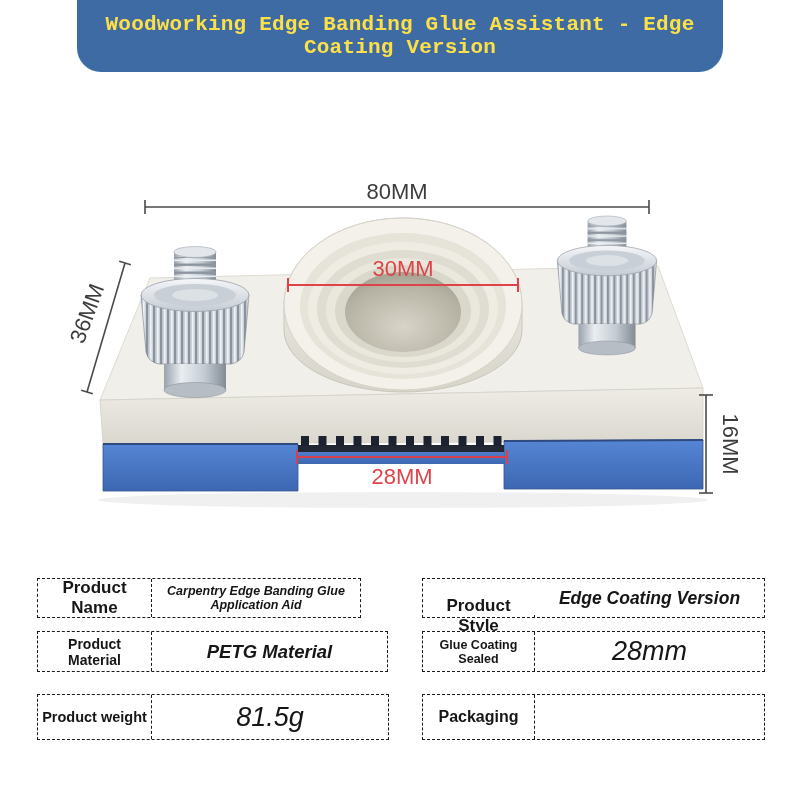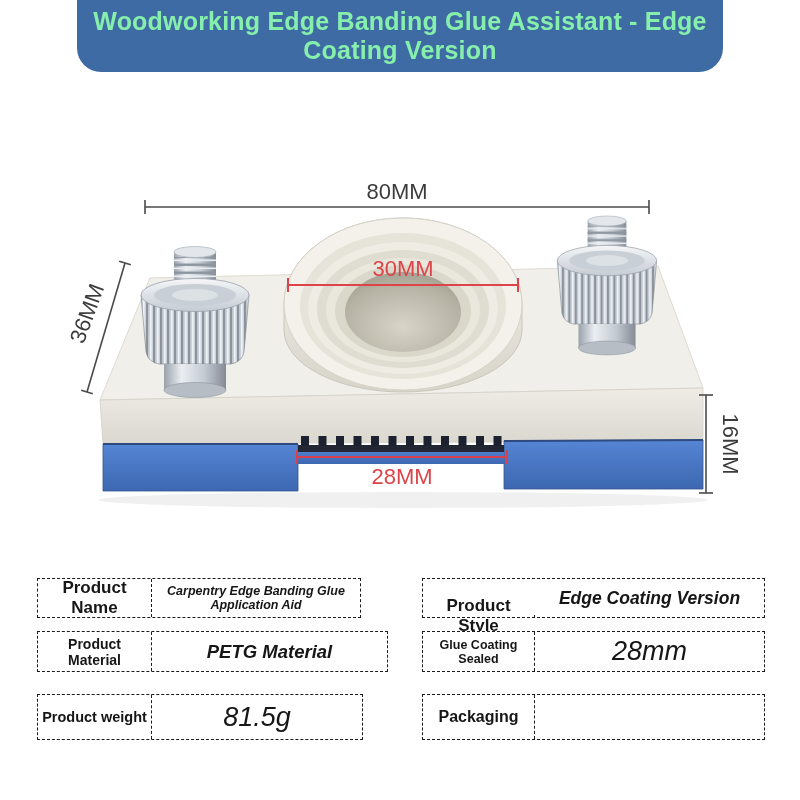--- a/index.html
+++ b/index.html
@@ -7,21 +7,21 @@
     width:800px; height:800px; background:#ffffff; position:relative; overflow:hidden;
     font-family:"Liberation Sans", sans-serif; color:#161616;
   }
   
   #banner {
     position:absolute; left:77px; top:0; width:646px; height:72px;
     background:#3e6ba4; border-radius:0 0 24px 24px;
     display:flex; align-items:center; justify-content:center;
   }
   #banner .title {
-    color:#86efac; font-size:25px; font-weight:bold; letter-spacing:.2px; text-align:center;
+    color:#fde047; font-size:21px; font-weight:bold; letter-spacing:.2px; text-align:center;font-family:Liberation Mono, monospace;
   }
   
   #product-svg { position:absolute; left:60px; top:140px; width:700px; height:420px; }
   #product-svg text { font-family:"Liberation Sans", sans-serif; }
   .dim-dark { fill:#3c3c3c; font-size:22px; }
   .dim-red  { fill:#dd4348; font-size:22px; }
   
   .spec-row {
     position:absolute; display:flex; align-items:stretch; box-sizing:border-box;
     border:1.5px dashed #1b1b1b; background:#ffffff;
@@ -31,21 +31,21 @@
     font-weight:bold; border-right:1.5px dashed #1b1b1b; box-sizing:border-box;
     padding:0 4px;
   }
   .spec-value {
     flex:1; display:flex; align-items:center; justify-content:center; text-align:center;
     padding:0 4px;
     font-style:italic;
   }
   #row-l1 { left:37px;  top:578px; width:324px; height:40px; }
   #row-l2 { left:37px;  top:631px; width:351px; height:41px; }
-  #row-l3 { left:37px;  top:694px; width:326px; height:46px; }
+  #row-l3 { left:37px;  top:694px; width:352px; height:46px; }
   #row-r1 { left:422px; top:578px; width:343px; height:40px; }
   #row-r2 { left:422px; top:631px; width:343px; height:41px; }
   #row-r3 { left:422px; top:694px; width:343px; height:46px; }
   #row-l1 .spec-label, #row-l2 .spec-label, #row-l3 .spec-label { width:114px; }
   #row-r1 .spec-label, #row-r2 .spec-label, #row-r3 .spec-label { width:112px; }
   #row-l1 .spec-label { font-size:17px; }   #row-l1 .spec-value { font-size:12.5px; font-weight:bold; }
   #row-l2 .spec-label { font-size:14px; }   #row-l2 .spec-value { font-size:18.5px; font-weight:bold;text-align:right; }
   #row-l3 .spec-label { font-size:14.5px; } #row-l3 .spec-value { font-size:27px; font-weight:400; }
   #row-r1 .spec-label { font-size:17px;margin-top:36px; }   #row-r1 .spec-value { font-size:17.5px; font-weight:bold; }
   #row-r2 .spec-label { font-size:12.5px; } #row-r2 .spec-value { font-size:27px; font-weight:400; }

